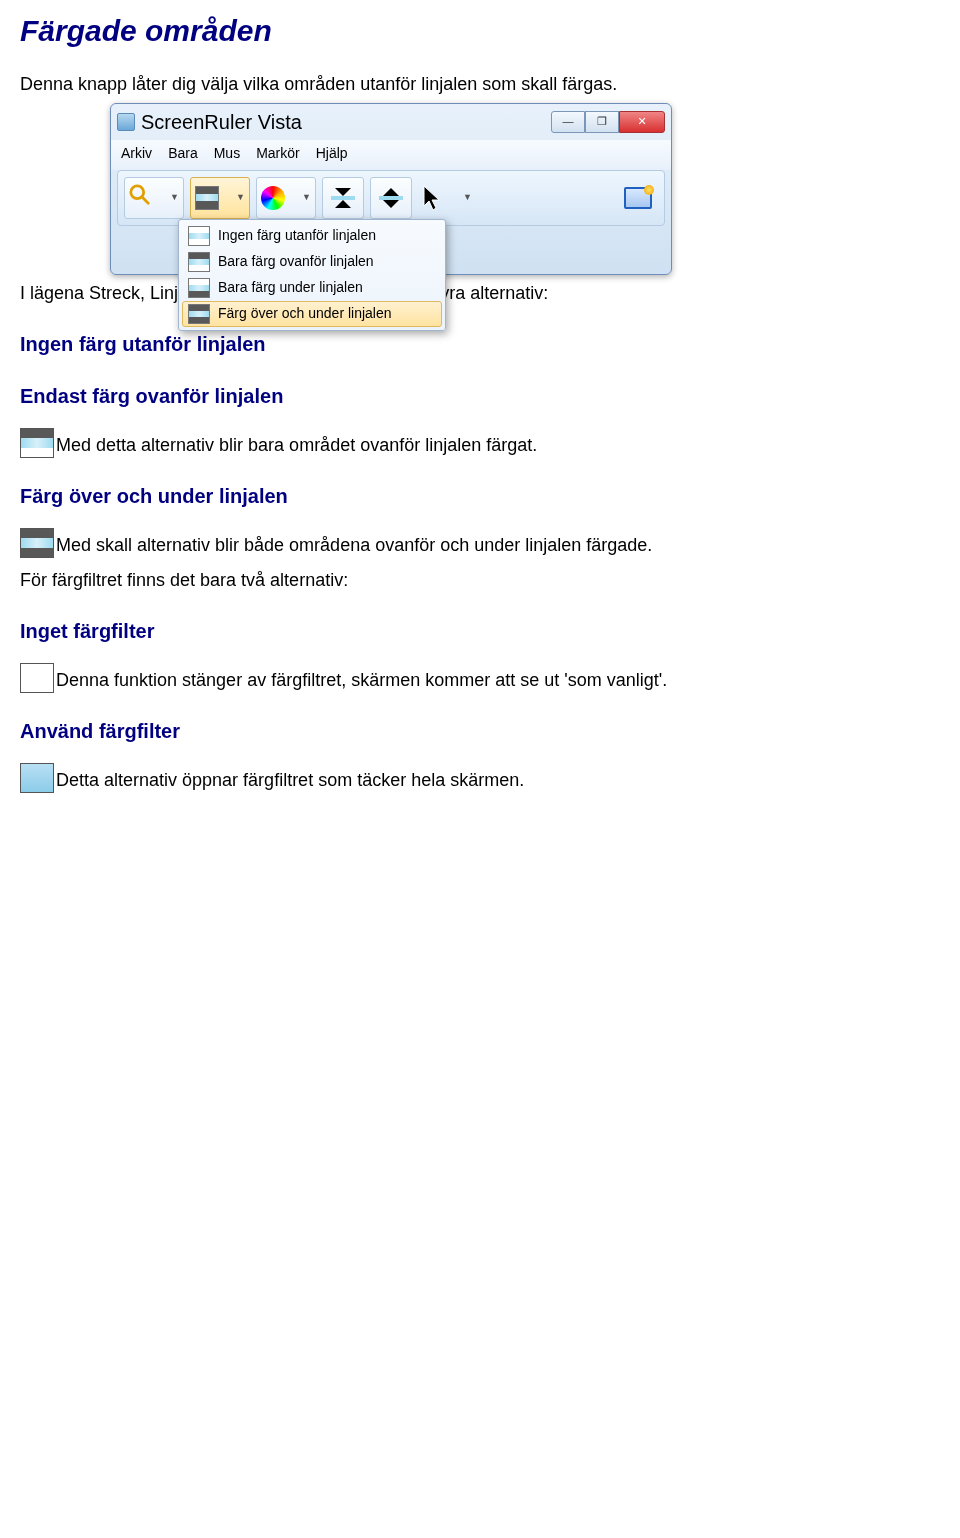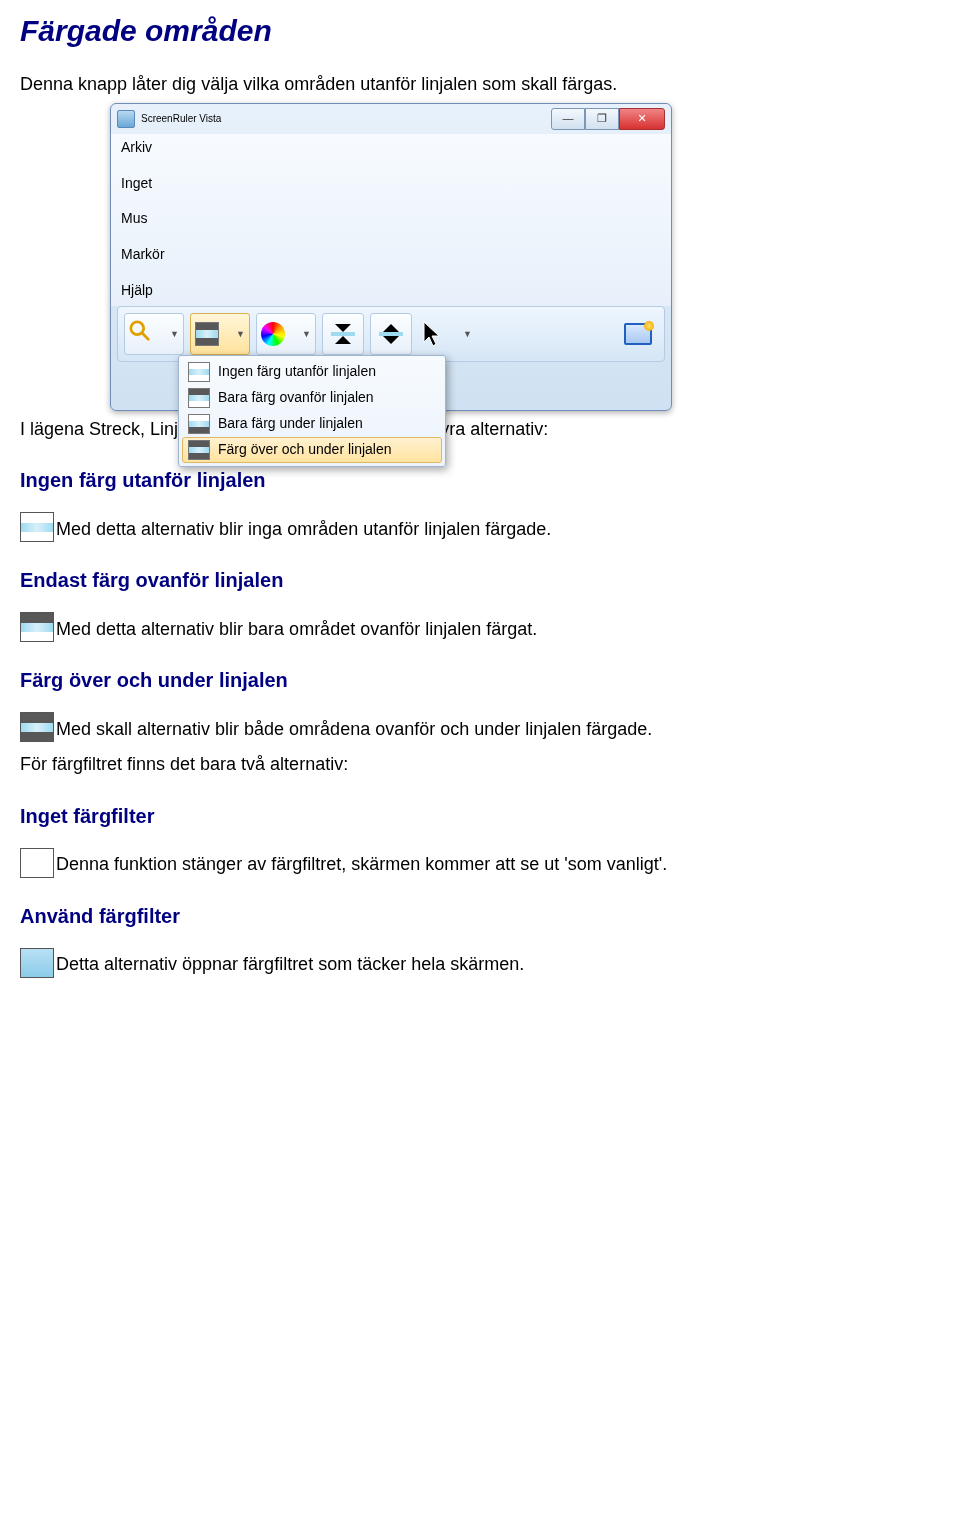--- a/index.html
+++ b/index.html
@@ -40,26 +40,26 @@
     width:34px;height:30px;border:1px solid #555;box-sizing:border-box;flex-shrink:0;
   }
   
   .window{
     width:560px;margin:6px 0 6px 90px;border:1px solid #6e8db8;border-radius:6px;
     background:linear-gradient(#e8f1fb,#cfe1f2);box-shadow:0 2px 6px rgba(0,0,0,.3);
     font-family:"Segoe UI",Arial,sans-serif;font-size:14px;color:#000;
   }
   .titlebar{display:flex;align-items:center;padding:4px 6px;}
   .titlebar .app-icon{width:16px;height:16px;background:linear-gradient(#b8d8f0,#6aa8d8);border:1px solid #5a8ab8;margin-right:6px;border-radius:2px;}
-  .titlebar .title{flex:1;font-size:10px;}
+  .titlebar .title{flex:1;font-size:20px;}
   .winbtns{display:flex;gap:0;}
   .winbtn{width:32px;height:20px;border:1px solid #7a97b8;background:linear-gradient(#f3f8fd,#d2e1f0);display:flex;align-items:center;justify-content:center;font-size:11px;color:#333;}
   .winbtn.min{border-top-left-radius:3px;border-bottom-left-radius:3px;}
   .winbtn.close{background:linear-gradient(#f08585,#d83030);color:#fff;border-color:#a83030;border-top-right-radius:3px;border-bottom-right-radius:3px;width:44px;}
-  .menubar{display:flex;gap:16px;padding:4px 24px 6px 10px;background:linear-gradient(#f7fbff,#e7f0fa);flex-direction:column;}
+  .menubar{display:flex;gap:16px;padding:4px 24px 6px 10px;background:linear-gradient(#f7fbff,#e7f0fa);}
   .menubar span{font-size:14px;}
   .toolbar{
     margin:0 6px 6px 6px;background:linear-gradient(#eef6fe,#d6e6f6);
     border:1px solid #b5cbe2;border-radius:4px;padding:6px;display:flex;gap:6px;align-items:center;
     position:relative;
   }
   .tbtn{width:40px;height:40px;border:1px solid #b5cbe2;border-radius:3px;background:linear-gradient(#fcfeff,#e7f0fa);display:flex;align-items:center;justify-content:center;flex-shrink:0;}
   .tbtn.selected{background:linear-gradient(#fff5d8,#ffe39c);border-color:#d8b050;}
   .tbtn.dd{width:50px;justify-content:space-between;padding:0 4px;}
   .dd-arrow{font-size:9px;color:#555;}
@@ -98,21 +98,21 @@
     <div class="app-icon"></div>
     <div class="title">ScreenRuler Vista</div>
     <div class="winbtns">
       <div class="winbtn min">—</div>
       <div class="winbtn">❐</div>
       <div class="winbtn close">✕</div>
     </div>
   </div>
   <div class="menubar">
     <span>Arkiv</span>
-    <span>Inget</span>
+    <span>Bara</span>
     <span>Mus</span>
     <span>Markör</span>
     <span>Hjälp</span>
   </div>
   <div class="window-wrap">
   <div class="toolbar">
     <div class="tbtn dd">
       <span class="mag-icon">
         <svg viewBox="0 0 24 24">
               <circle cx="9" cy="9" r="7" fill="none" stroke="#e0a000" stroke-width="3"></circle>
@@ -193,28 +193,20 @@
       </div>
     </div>
   </div>
   </div>
 </div>
 
 <p>I lägena Streck, Linjal och Förstoringslinjal finns det fyra alternativ:</p>
 
 <div id="sections">
     <h2 class="sub-head">Ingen färg utanför linjalen</h2>
-    <div class="inline-row">
-      <div class="stripe-icon">
-        <div class="white"></div>
-        <div class="blue"></div>
-        <div class="white"></div>
-      </div>
-      <span class="txt">Med detta alternativ blir inga områden utanför linjalen färgade.</span>
-    </div>
     <h2 class="sub-head">Endast färg ovanför linjalen</h2>
     <div class="inline-row">
       <div class="stripe-icon">
         <div class="dark"></div>
         <div class="blue"></div>
         <div class="white"></div>
       </div>
       <span class="txt">Med detta alternativ blir bara området ovanför linjalen färgat.</span>
     </div>
     <h2 class="sub-head">Färg över och under linjalen</h2>

